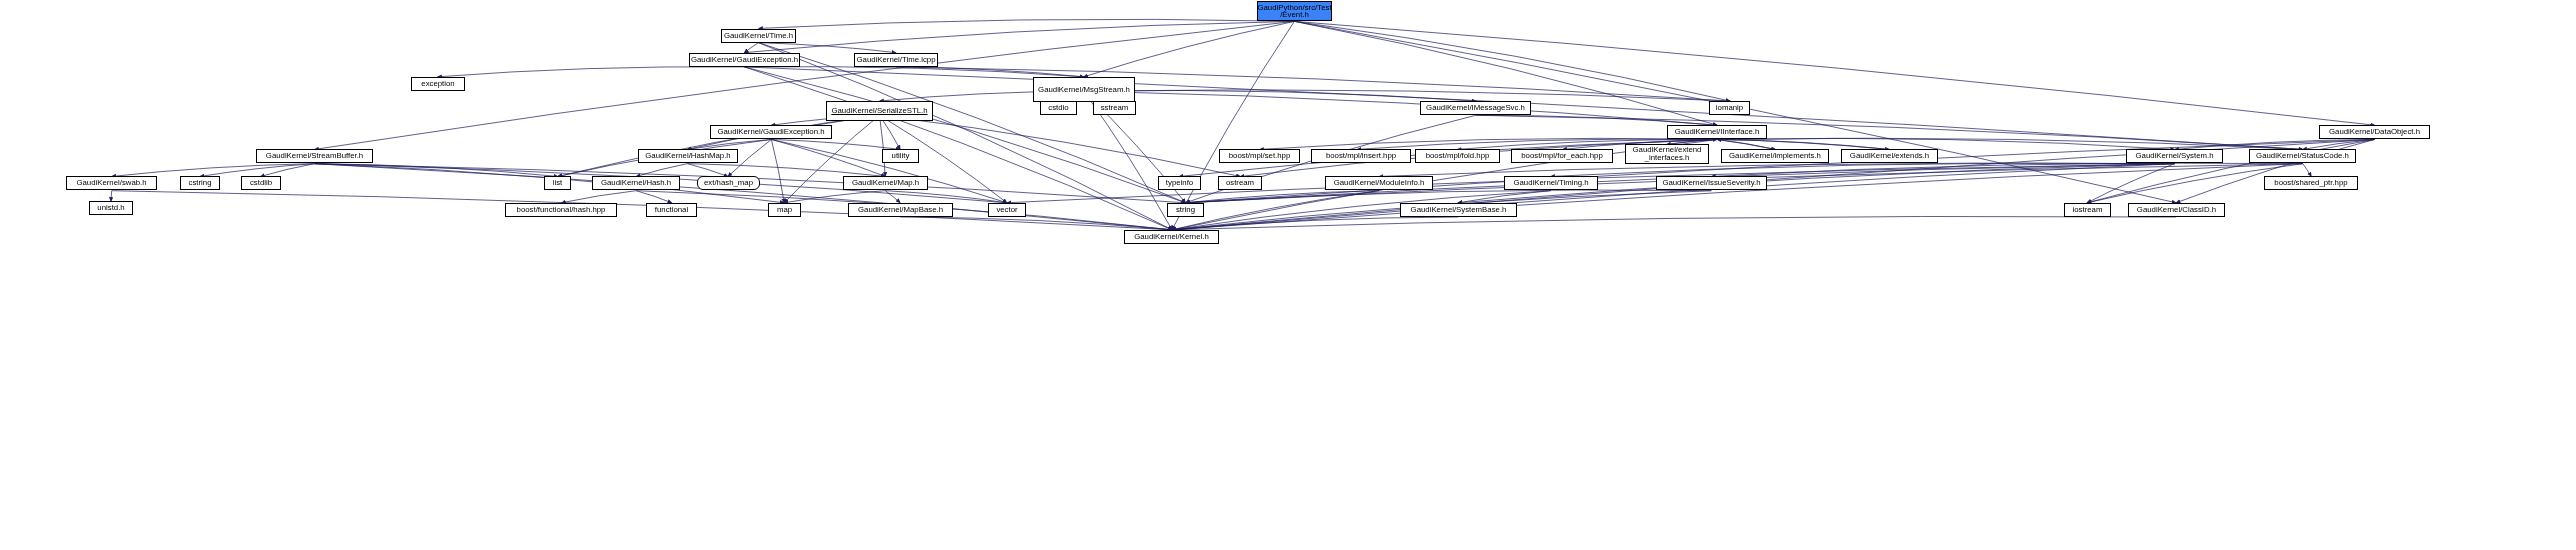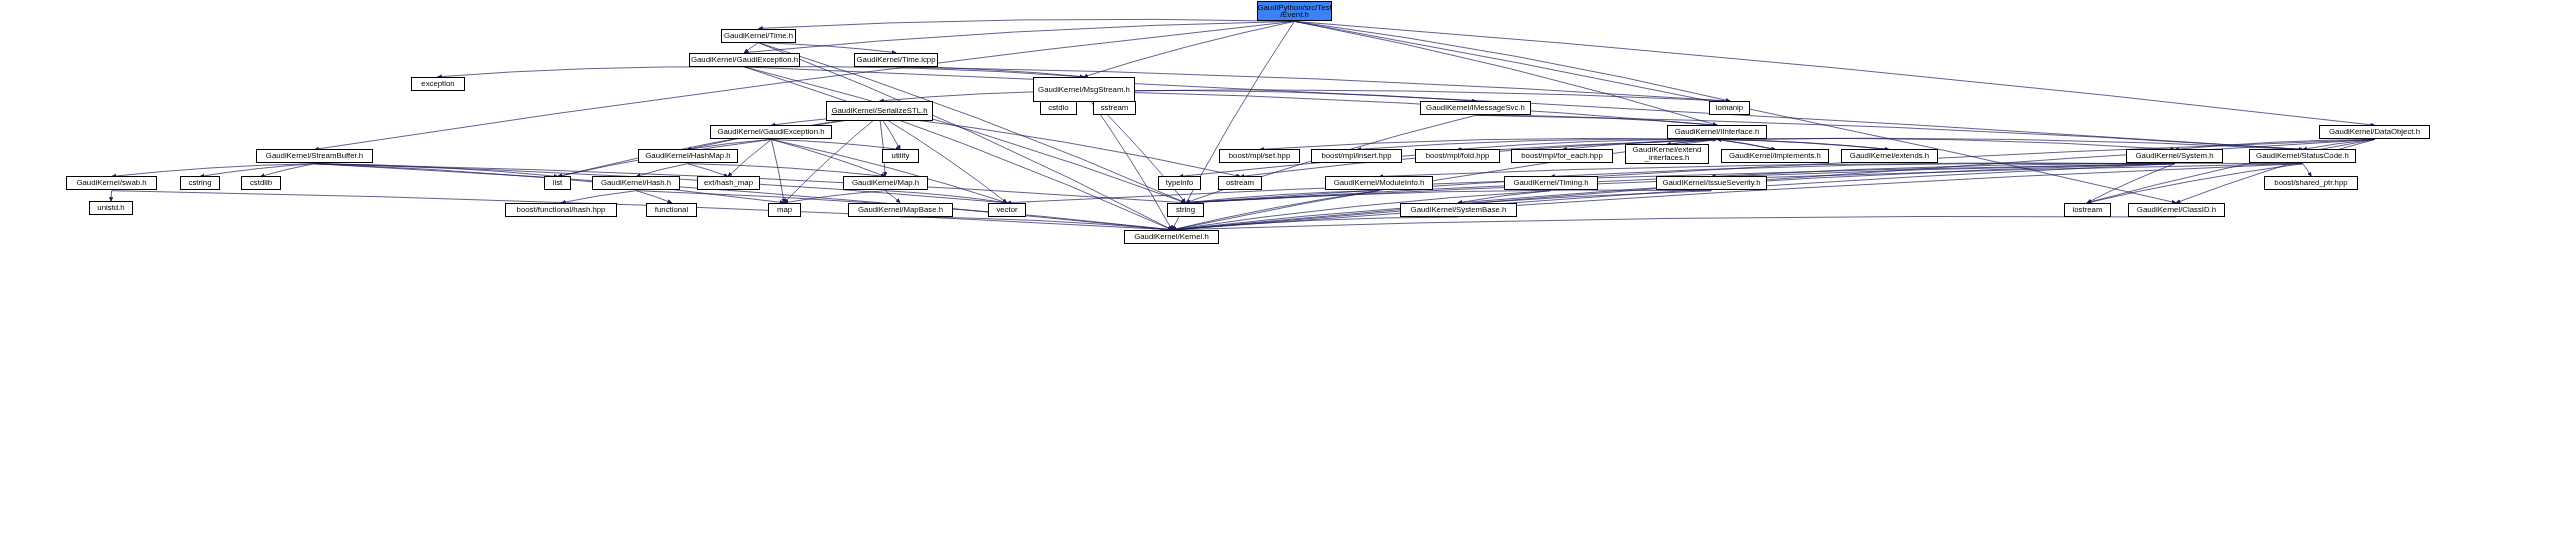--- a/index.html
+++ b/index.html
@@ -178,35 +178,35 @@
     <div class="node" style="left: 826px; top: 101px; width: 107px; height: 20px; text-decoration: underline;">GaudiKernel/SerializeSTL.h</div>
     <div class="node" style="left: 1420px; top: 101px; width: 111px; height: 14.2px;">GaudiKernel/IMessageSvc.h</div>
     <div class="node" style="left: 1709px; top: 101px; width: 41px; height: 14.2px;">iomanip</div>
     <div class="node" style="left: 710px; top: 125px; width: 122px; height: 14.2px;">GaudiKernel/GaudiException.h</div>
     <div class="node" style="left: 1667px; top: 125px; width: 100px; height: 14.2px;">GaudiKernel/IInterface.h</div>
     <div class="node" style="left: 2319px; top: 125px; width: 111px; height: 14.2px;">GaudiKernel/DataObject.h</div>
     <div class="node" style="left: 638px; top: 149px; width: 100px; height: 14.2px;">GaudiKernel/HashMap.h</div>
     <div class="node" style="left: 882px; top: 149px; width: 37px; height: 14.2px;">utility</div>
     <div class="node" style="left: 256px; top: 149px; width: 117px; height: 14.2px;">GaudiKernel/StreamBuffer.h</div>
     <div class="node" style="left: 1219px; top: 149px; width: 81px; height: 14.2px;">boost/mpl/set.hpp</div>
-    <div class="node" style="left: 1311px; top: 149px; width: 91px; height: 14.2px;">boost/mpl/insert.hpp</div>
+    <div class="node" style="left: 1311px; top: 149px; width: 100px; height: 14.2px;">boost/mpl/insert.hpp</div>
     <div class="node" style="left: 1415px; top: 149px; width: 85px; height: 14.2px;">boost/mpl/fold.hpp</div>
     <div class="node" style="left: 1511px; top: 149px; width: 102px; height: 14.2px;">boost/mpl/for_each.hpp</div>
     <div class="node" style="left: 1625px; top: 144px; width: 84px; height: 20px;">GaudiKernel/extend
 _interfaces.h</div>
     <div class="node" style="left: 1721px; top: 149px; width: 108px; height: 14.2px;">GaudiKernel/implements.h</div>
     <div class="node" style="left: 1841px; top: 149px; width: 97px; height: 14.2px;">GaudiKernel/extends.h</div>
     <div class="node" style="left: 2126px; top: 149px; width: 97px; height: 14.2px;">GaudiKernel/System.h</div>
     <div class="node" style="left: 2249px; top: 149px; width: 107px; height: 14.2px;">GaudiKernel/StatusCode.h</div>
     <div class="node" style="left: 66px; top: 176px; width: 91px; height: 14.2px;">GaudiKernel/swab.h</div>
     <div class="node" style="left: 180px; top: 176px; width: 40px; height: 14.2px;">cstring</div>
     <div class="node" style="left: 241px; top: 176px; width: 40px; height: 14.2px;">cstdlib</div>
     <div class="node" style="left: 544px; top: 176px; width: 27px; height: 14.2px;">list</div>
     <div class="node" style="left: 592px; top: 176px; width: 88px; height: 14.2px;">GaudiKernel/Hash.h</div>
-    <div class="node" style="left: 697px; top: 176px; width: 63px; height: 14.2px;">ext/hash_map</div>
+    <div class="node" style="left: 697px; top: 176px; width: 63px; height: 14.2px; border-radius: 6px;">ext/hash_map</div>
     <div class="node" style="left: 843px; top: 176px; width: 85px; height: 14.2px;">GaudiKernel/Map.h</div>
     <div class="node" style="left: 1158px; top: 176px; width: 43px; height: 14.2px;">typeinfo</div>
     <div class="node" style="left: 1218px; top: 176px; width: 44px; height: 14.2px;">ostream</div>
     <div class="node" style="left: 1325px; top: 176px; width: 108px; height: 14.2px;">GaudiKernel/ModuleInfo.h</div>
     <div class="node" style="left: 1504px; top: 176px; width: 94px; height: 14.2px;">GaudiKernel/Timing.h</div>
     <div class="node" style="left: 1656px; top: 176px; width: 111px; height: 14.2px;">GaudiKernel/IssueSeverity.h</div>
     <div class="node" style="left: 2264px; top: 176px; width: 94px; height: 14.2px;">boost/shared_ptr.hpp</div>
     <div class="node" style="left: 89px; top: 201px; width: 44px; height: 14.2px;">unistd.h</div>
     <div class="node" style="left: 505px; top: 203px; width: 112px; height: 14.2px;">boost/functional/hash.hpp</div>
     <div class="node" style="left: 646px; top: 203px; width: 51px; height: 14.2px;">functional</div>

